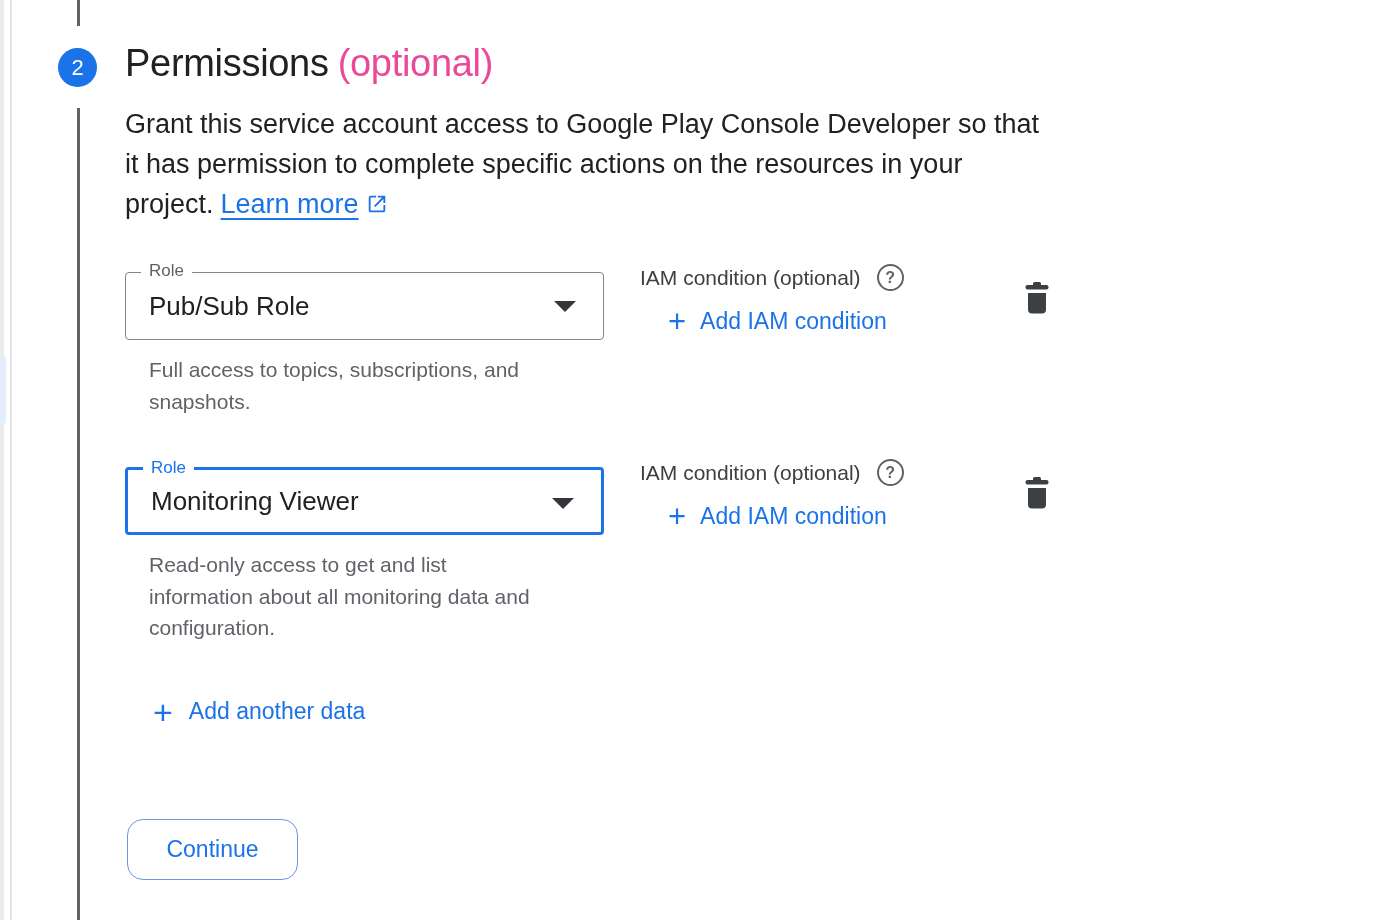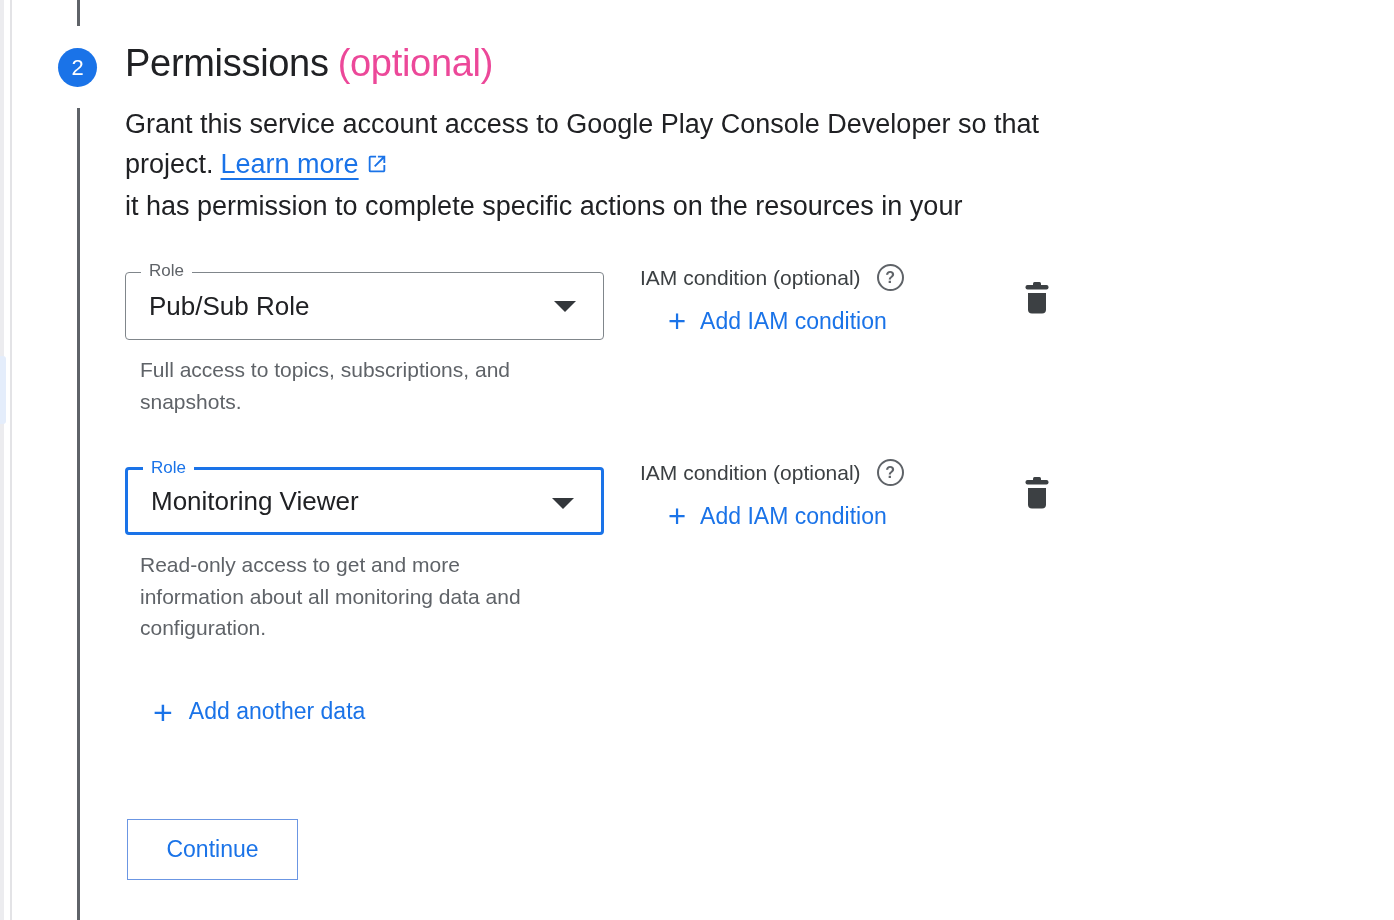--- a/index.html
+++ b/index.html
@@ -46,41 +46,41 @@
            padding-left: 23px; cursor: pointer; }
   .field.focused { border: 3px solid #1a73e8; }
   .field-label { position: absolute; top: -12px; left: 15px; background: #fff; padding: 0 8px;
                  font-size: 17px; color: #5f6368; line-height: 20px; }
   .field.focused .field-label { color: #1a73e8; }
   .field-value { font-size: 26px; color: #202124; }
   .dropdown-arrow { position: absolute; right: 27px; top: 28px; width: 0; height: 0;
                     border-left: 11px solid transparent; border-right: 11px solid transparent;
                     border-top: 11px solid #33373b; }
 
-  .field-helper { margin: 14px 0 0 15px; width: 392px; font-size: 21px; line-height: 31.5px;
+  .field-helper { margin: 14px 0 0 24px; width: 392px; font-size: 21px; line-height: 31.5px;
                   color: #5f6368; }
 
   .iam-block { position: absolute; left: 515px; top: -8px; }
   .iam-label-row { display: flex; align-items: center; font-size: 21px; color: #3c4043; }
   .help-icon { width: 27px; height: 27px; border: 2.5px solid #5f6368; border-radius: 50%;
                margin-left: 16px; display: flex; align-items: center; justify-content: center;
                font-size: 16px; font-weight: 700; color: #5f6368; cursor: pointer; }
   .add-condition { margin: 17px 0 0 28px; display: flex; align-items: center;
                    color: #1a73e8; font-size: 23px; font-weight: 500; cursor: pointer; }
   .plus-glyph { font-size: 31px; font-weight: 400; margin-right: 14px; line-height: 24px; }
 
   .trash-button { position: absolute; left: 898px; top: 10px; width: 30px; height: 32px;
                   cursor: pointer; }
 
   .add-role { position: absolute; left: 153px; top: 698px; display: flex; align-items: center;
               color: #1a73e8; font-size: 23px; font-weight: 500; cursor: pointer; }
   .add-role .plus-glyph { font-size: 34px; margin-right: 16px; }
 
   .continue-button { position: absolute; left: 127px; top: 819px; width: 171px; height: 61px;
-                     border: 1.5px solid #6b96e3; border-radius: 0; background: #fff;
+                     border: 1.5px solid #6b96e3; border-radius: 16px; background: #fff;
                      color: #1a73e8; font-size: 23px; font-weight: 500;
                      display: flex; align-items: center; justify-content: center;
                      font-family: inherit; cursor: pointer; }
 </style>
 </head>
 <body>
 
 <div class="screen">
 
   <div class="edge-track"></div>
@@ -91,26 +91,26 @@
   <div class="connector-bottom"></div>
 
   <div class="step-badge">
     <span>2</span>
   </div>
 
   <h1 class="page-title"><span>Permissions</span><span class="optional">(optional)</span></h1>
 
   <div class="description">
     <div class="line">Grant this service account access to Google Play Console Developer so that</div>
+    <div class="line">it has permission to complete specific actions on the resources in your</div>
     <div class="line">
       <span>project.</span><a class="learn-more">Learn more</a><span class="external-icon"><svg width="22" height="22" viewBox="0 0 24 24">
             <path fill="#1a73e8" d="M19 19H5V5h6V3H5a2 2 0 0 0-2 2v14a2 2 0 0 0 2 2h14c1.1 0 2-.9 2-2v-6h-2v6zM13 3v2h4.59l-8.8 8.8 1.41 1.41 8.8-8.8V11h2V3h-8z"></path>
           </svg></span>
     </div>
-    <div class="line">it has permission to complete specific actions on the resources in your</div>
   </div>
 
   <div class="role-row row-0">
     <div class="field">
       <span class="field-label">Role</span>
       <span class="field-value">Pub/Sub Role</span>
       <span class="dropdown-arrow"></span>
     </div>
     <div class="field-helper">Full access to topics, subscriptions, and snapshots.</div>
     <div class="iam-block">
@@ -131,21 +131,21 @@
       </svg>
     </div>
   </div>
 
   <div class="role-row row-1">
     <div class="field focused">
       <span class="field-label">Role</span>
       <span class="field-value">Monitoring Viewer</span>
       <span class="dropdown-arrow"></span>
     </div>
-    <div class="field-helper">Read-only access to get and more information about all monitoring data and configuration.</div>
+    <div class="field-helper">Read-only access to get and list information about all monitoring data and configuration.</div>
     <div class="iam-block">
       <div class="iam-label-row">
         <span>IAM condition (optional)</span>
         <span class="help-icon">?</span>
       </div>
       <div class="add-condition">
         <span class="plus-glyph">+</span>
         <span>Add IAM condition</span>
       </div>
     </div>

